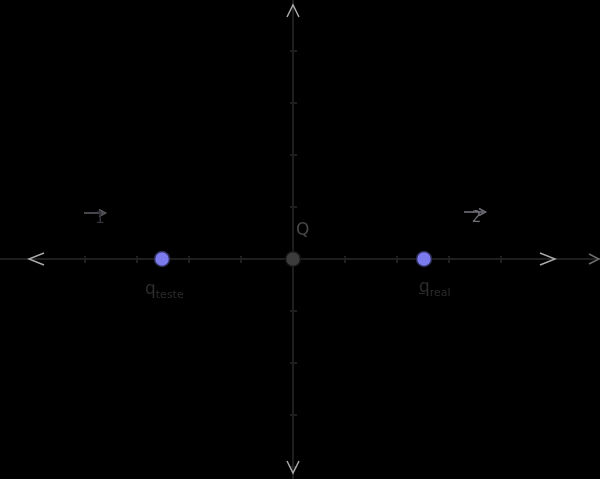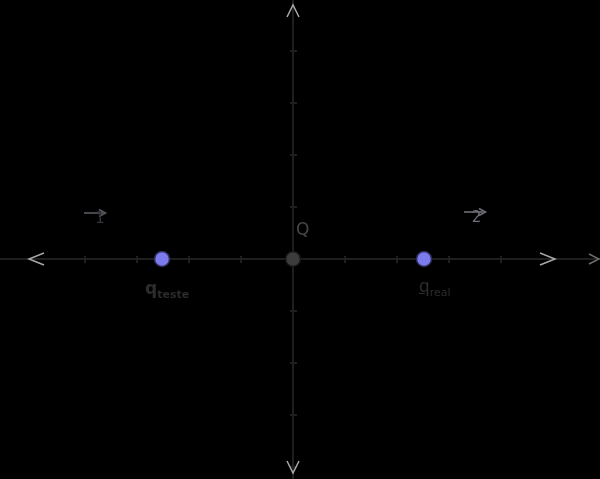--- a/index.html
+++ b/index.html
@@ -8,21 +8,21 @@
     width:600px;height:479px;
     background:#000000;
     overflow:hidden;
     font-family:"DejaVu Sans", sans-serif;
   }
   .stage svg{position:absolute;left:0;top:0;}
   .lbl{position:absolute;user-select:none;white-space:nowrap;}
   .origin-label{left:296px;top:219px;font-size:17px;color:#474747;}
   .charge-label{font-size:17px;color:#2d2d2d;}
   .charge-label sub{font-size:11px;color:#2b2b2b;}
-  .charge-label.left{left:145px;top:278px;font-weight:bold;}
+  .charge-label.left{left:145px;top:278px;}
   .charge-label.right{left:419px;top:276px;text-decoration:underline;}
   .vec-label{position:absolute;text-align:center;}
   .vec-label .digit{display:block;font-size:15px;margin-top:3px;}
   .vec-label.v1{left:84px;top:206px;width:24px;}
   .vec-label.v1 .digit{color:#32323a;padding-left:8px;}
   .vec-label.v2{left:463px;top:205px;width:25px;}
   .vec-label.v2 .digit{color:#70707a;padding-left:2px;}
 </style>
 </head>
 <body>

